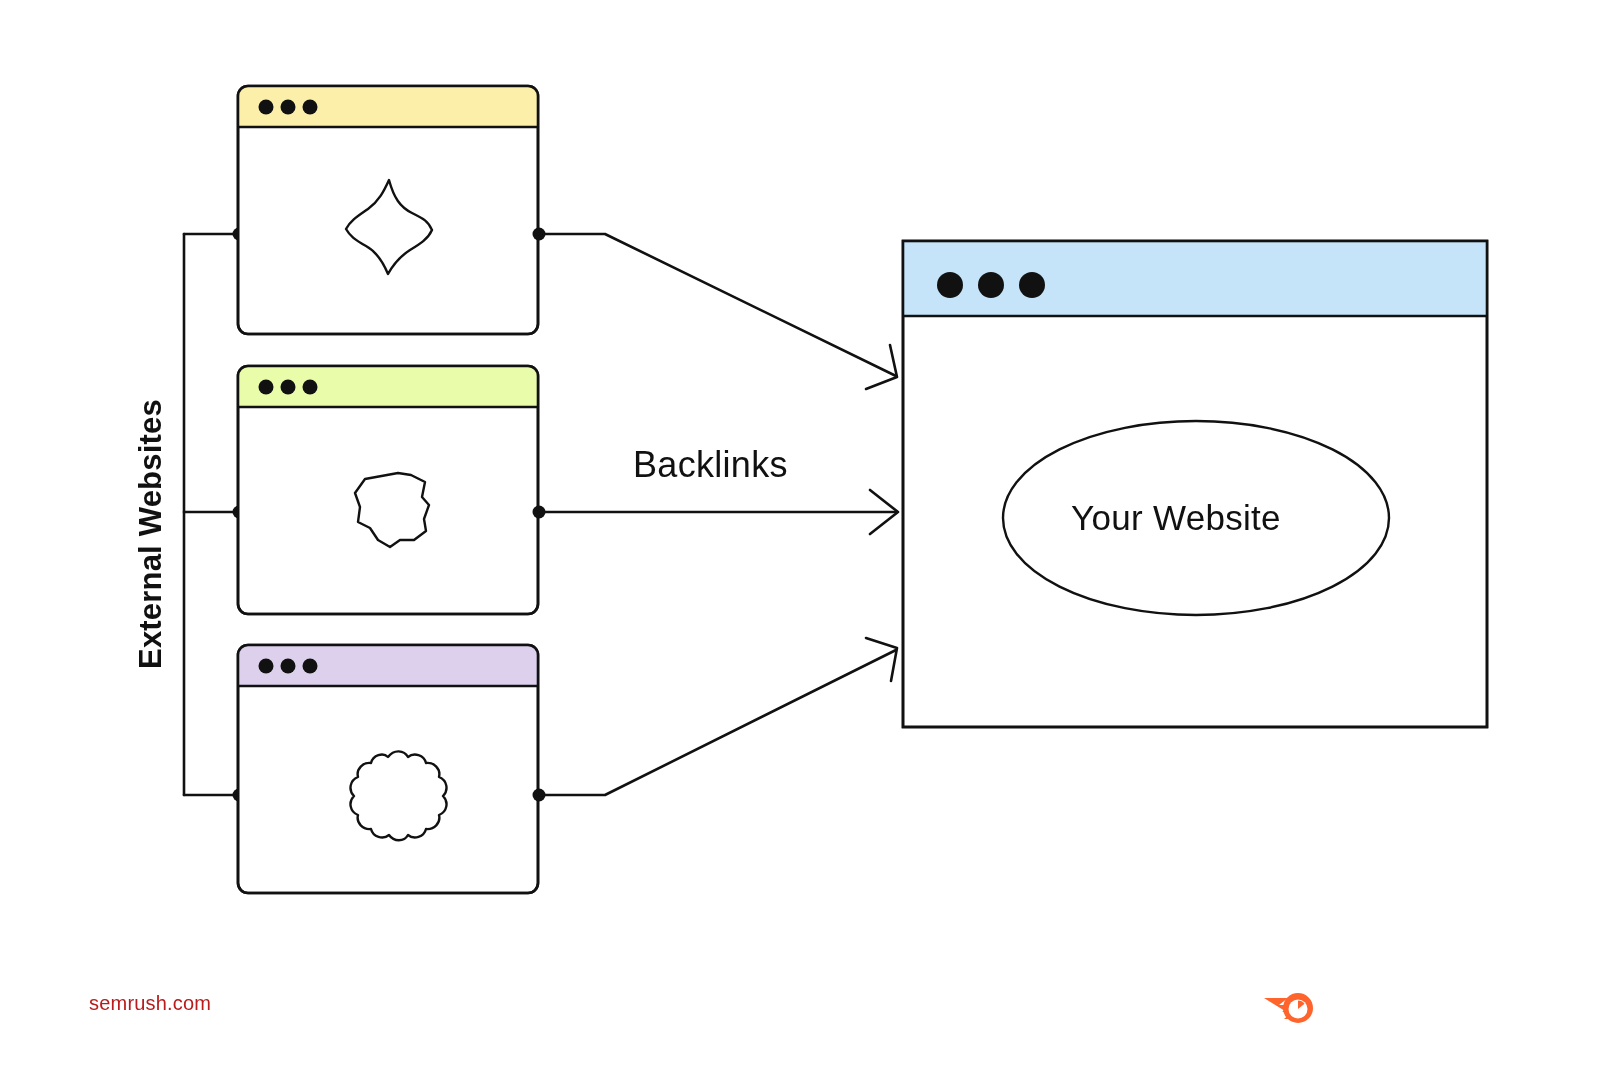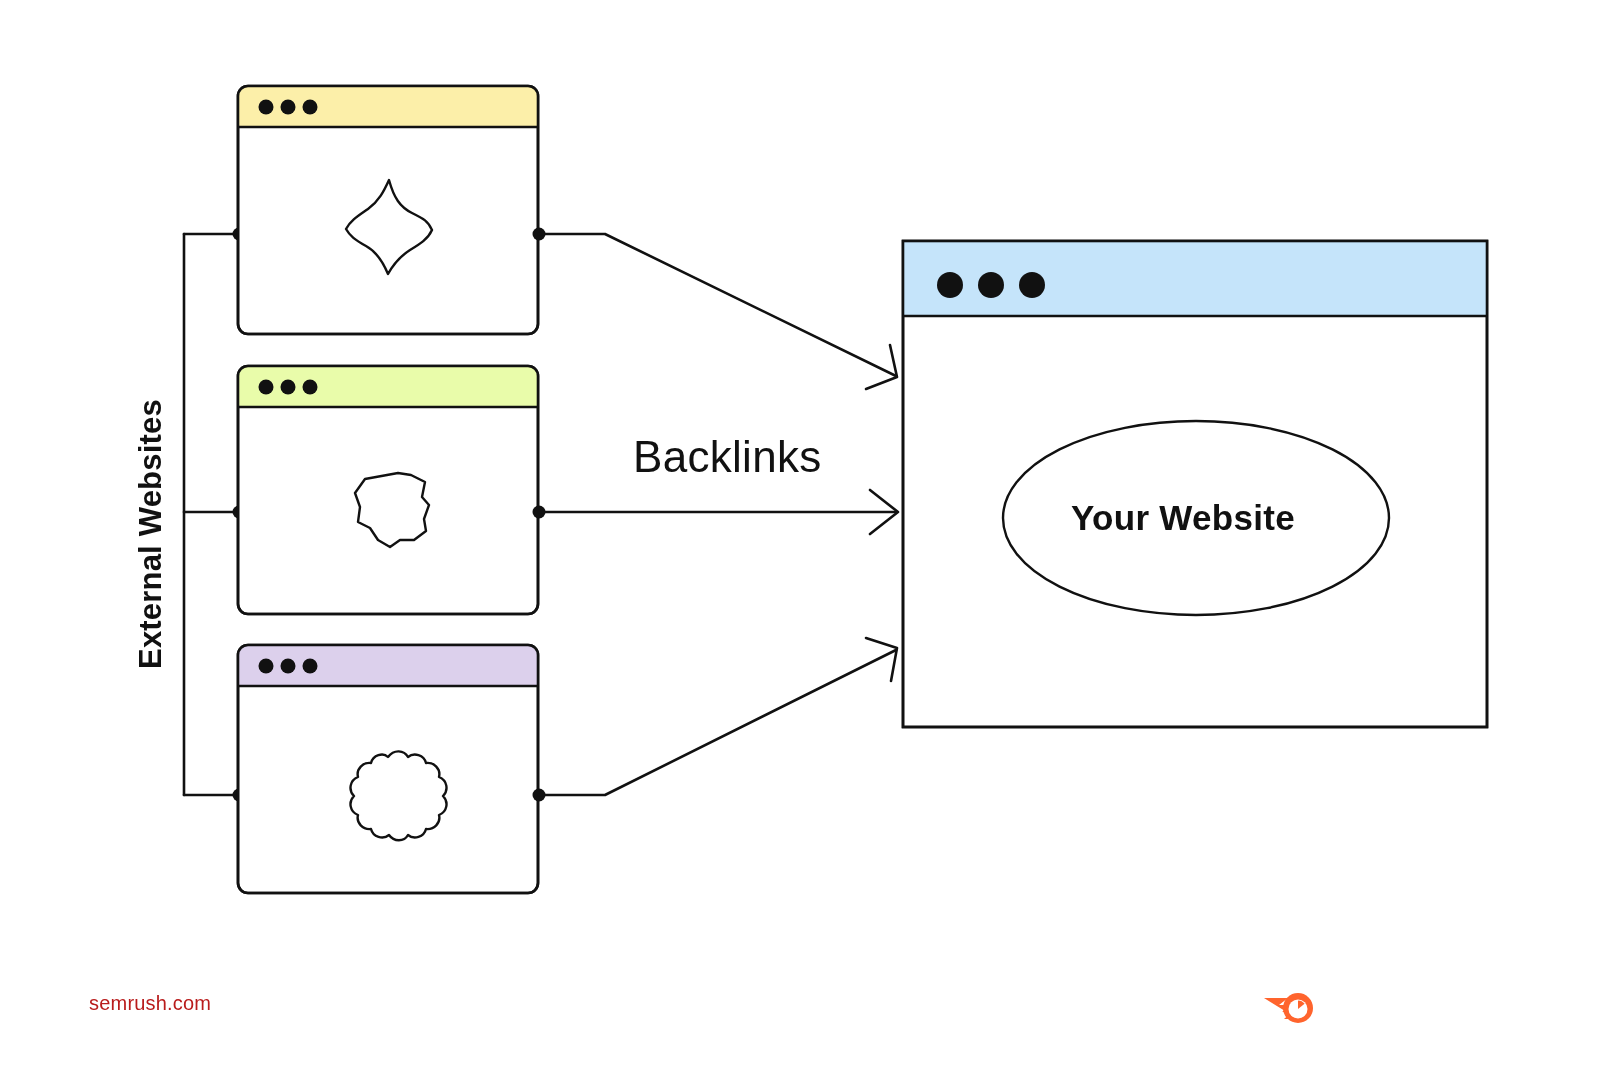--- a/index.html
+++ b/index.html
@@ -36,30 +36,30 @@
     letter-spacing: 0.2px;
     white-space: nowrap;
   }
   .flat-text {
     position: absolute;
     white-space: nowrap;
     color: #111111;
   }
   #backlinks-label {
     left: 633px;
-    top: 432px;
-    font-size: 44px;
+    top: 444px;
+    font-size: 36px;
     font-weight: 400;
     letter-spacing: 0.3px;
   }
   #your-website-label {
     left: 1071px;
     top: 498px;
     font-size: 35px;
-    font-weight: 700;
+    font-weight: 400;
     letter-spacing: 0.3px;
   }
   #footer-url {
     left: 89px;
     top: 992px;
     font-size: 20px;
     font-weight: 400;
     color: #b91c1c;
     letter-spacing: 0.2px;
   }

